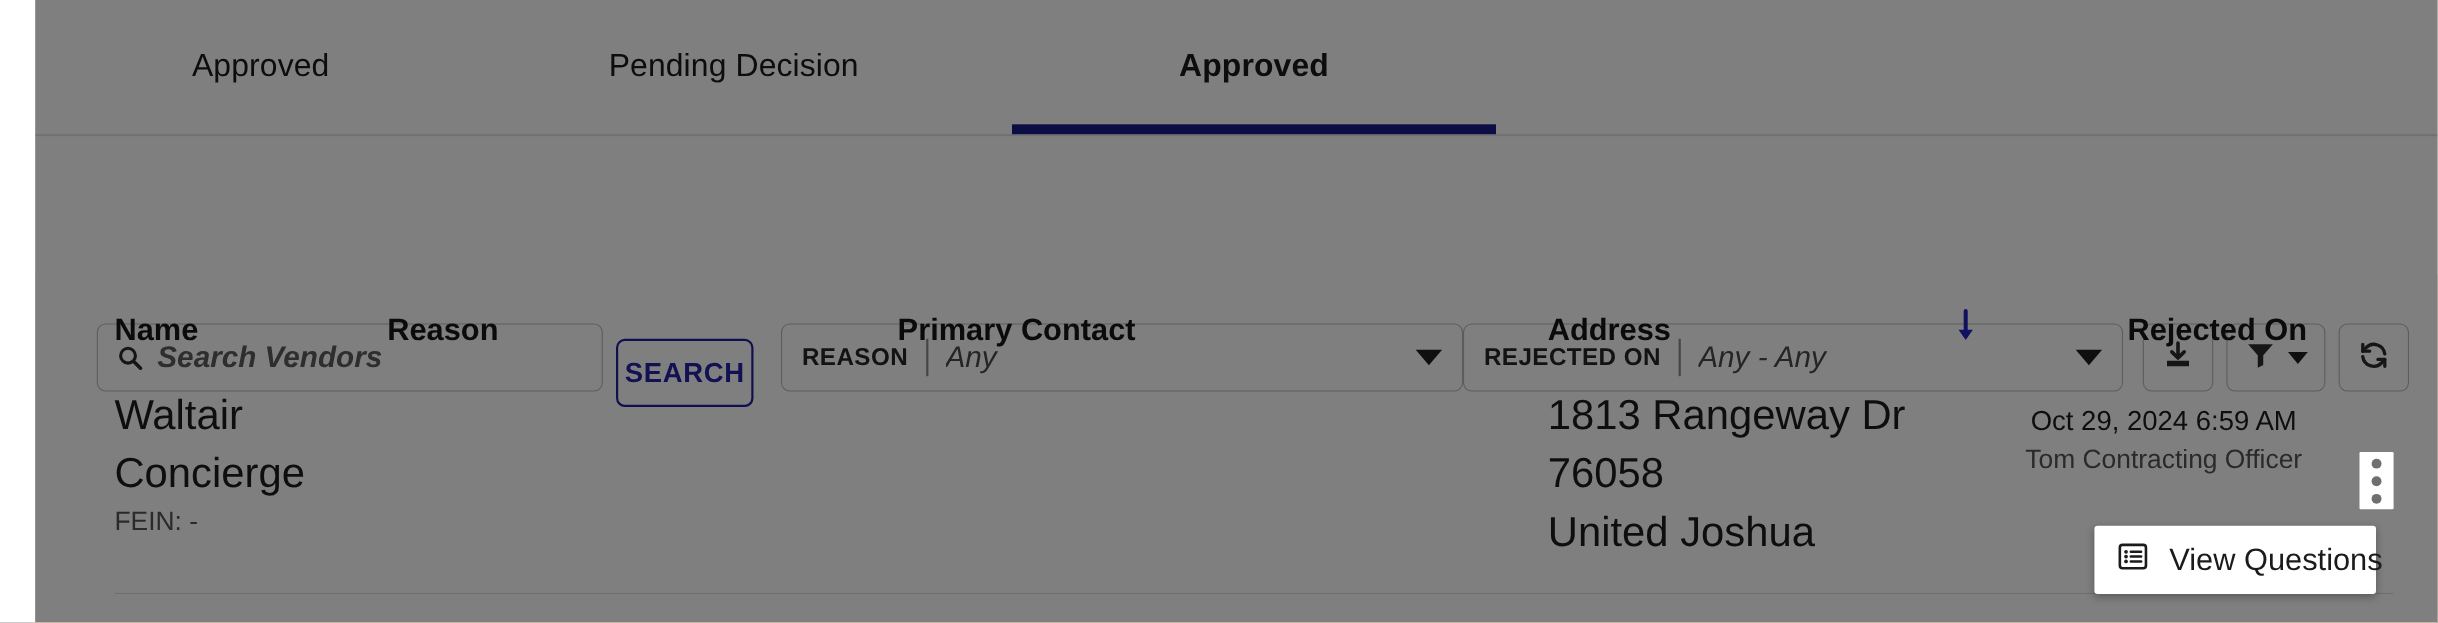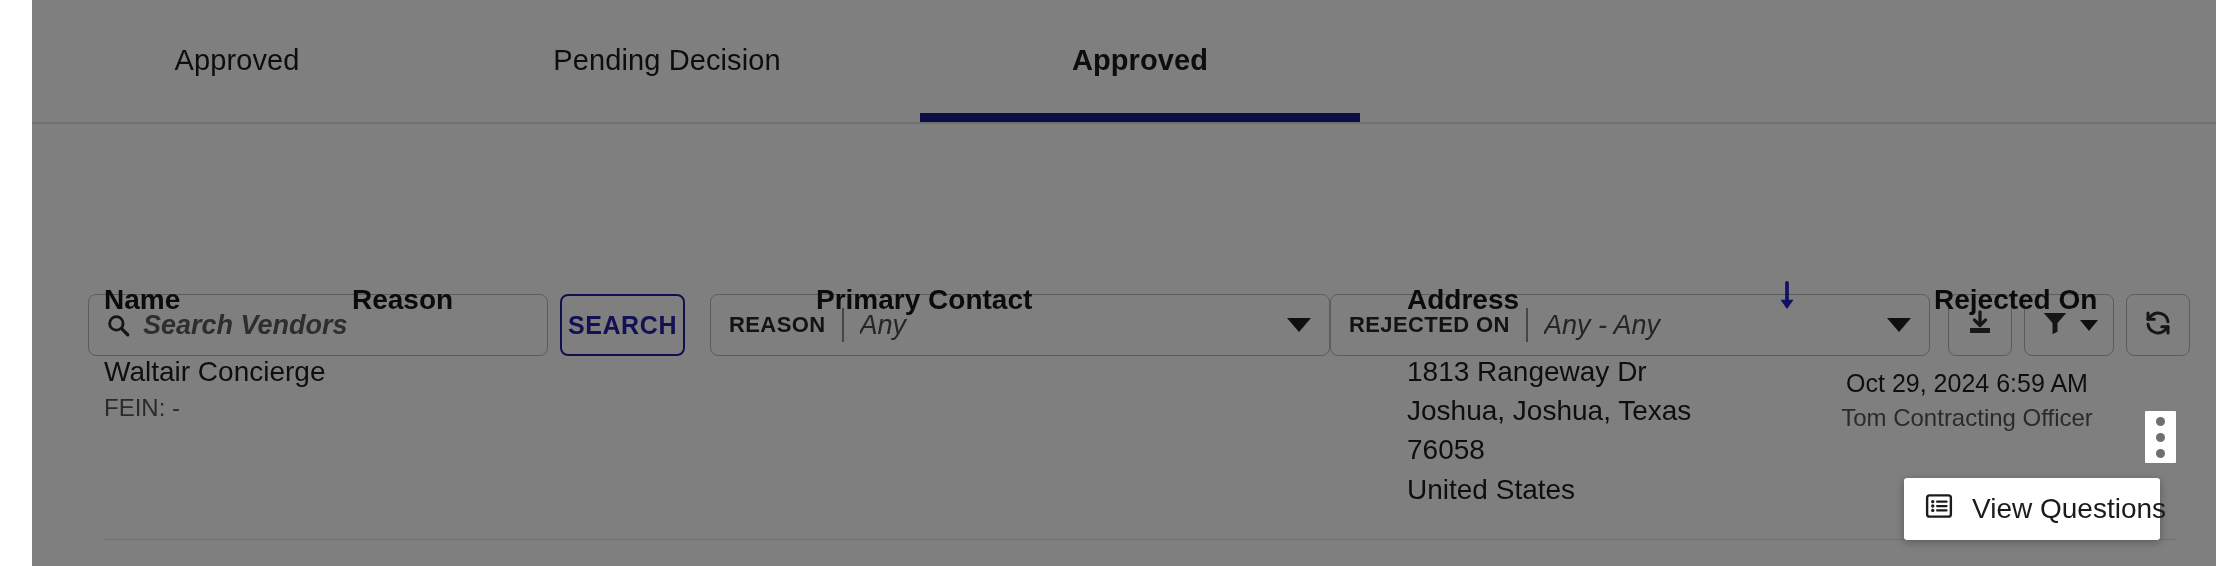--- a/index.html
+++ b/index.html
@@ -59,21 +59,21 @@
     display:flex;align-items:center;justify-content:center;
   }
   .search-wrap input{
     border:0;outline:0;background:transparent;width:100%;
     font-family:"Liberation Sans", sans-serif;
     font-size:27px;color:#2b2b2b;font-style:italic;font-weight:bold;
   }
   .search-wrap input::placeholder{color:#5d5d5d;font-style:italic;opacity:1;}
 
   .search-btn{
-    position:absolute;left:528px;top:170px;width:125px;height:62px;
+    position:absolute;left:528px;top:184px;width:125px;height:62px;
     box-sizing:border-box;
     border:2px solid #2020a0;border-radius:8px;background:transparent;
     color:#2222a8;font-size:25px;font-weight:600;letter-spacing:.6px;
     display:flex;align-items:center;justify-content:center;
     cursor:pointer;font-family:"Liberation Sans", sans-serif;
   }
 
   .select{
     padding:0 18px;justify-content:space-between;cursor:pointer;
   }
@@ -129,21 +129,21 @@
     background:#dcdcdc;
   }
   .cell{position:absolute;top:0;}
   .c-name{left:72px;width:225px;}
   .c-reason{left:320px;width:450px;}
   .c-contact{left:800px;width:560px;}
   .c-address{left:1375px;width:350px;}
   .c-rejon{left:1790px;width:290px;text-align:center;}
 
   .primary{
-    font-size:28px;color:#1d1d1d;line-height:1.4;
+    font-size:38px;color:#1d1d1d;line-height:1.4;
   }
   .sub{
     font-size:24px;color:#555555;line-height:1.45;
   }
   .c-name .primary{padding-top:8px;}
   .c-reason .primary{padding-top:8px;}
   .c-contact .primary{padding-top:22px;}
   .c-address .primary{padding-top:8px;}
   .c-rejon .primary{padding-top:22px;font-size:25px;}
   .c-rejon .sub{font-size:24px;color:#555;}
@@ -287,23 +287,22 @@
 
       <div class="cell c-name">
         <div class="primary">Waltair Concierge</div>
         <div class="sub">FEIN: -</div>
       </div>
 
 
 
       <div class="cell c-address">
         <div class="primary">1813 Rangeway Dr</div>
-        <div class="primary" style="padding-top:0">Joshua, Joshua, Texas</div>
         <div class="primary" style="padding-top:0">76058</div>
-        <div class="primary" style="padding-top:0">United States</div>
+        <div class="primary" style="padding-top:0">United Joshua</div>
       </div>
 
       <div class="cell c-rejon">
         <div class="primary">Oct 29, 2024 6:59 AM</div>
         <div class="sub">Tom Contracting Officer</div>
       </div>
     </div>
 
     <div class="rowdiv"></div>
   </div>

